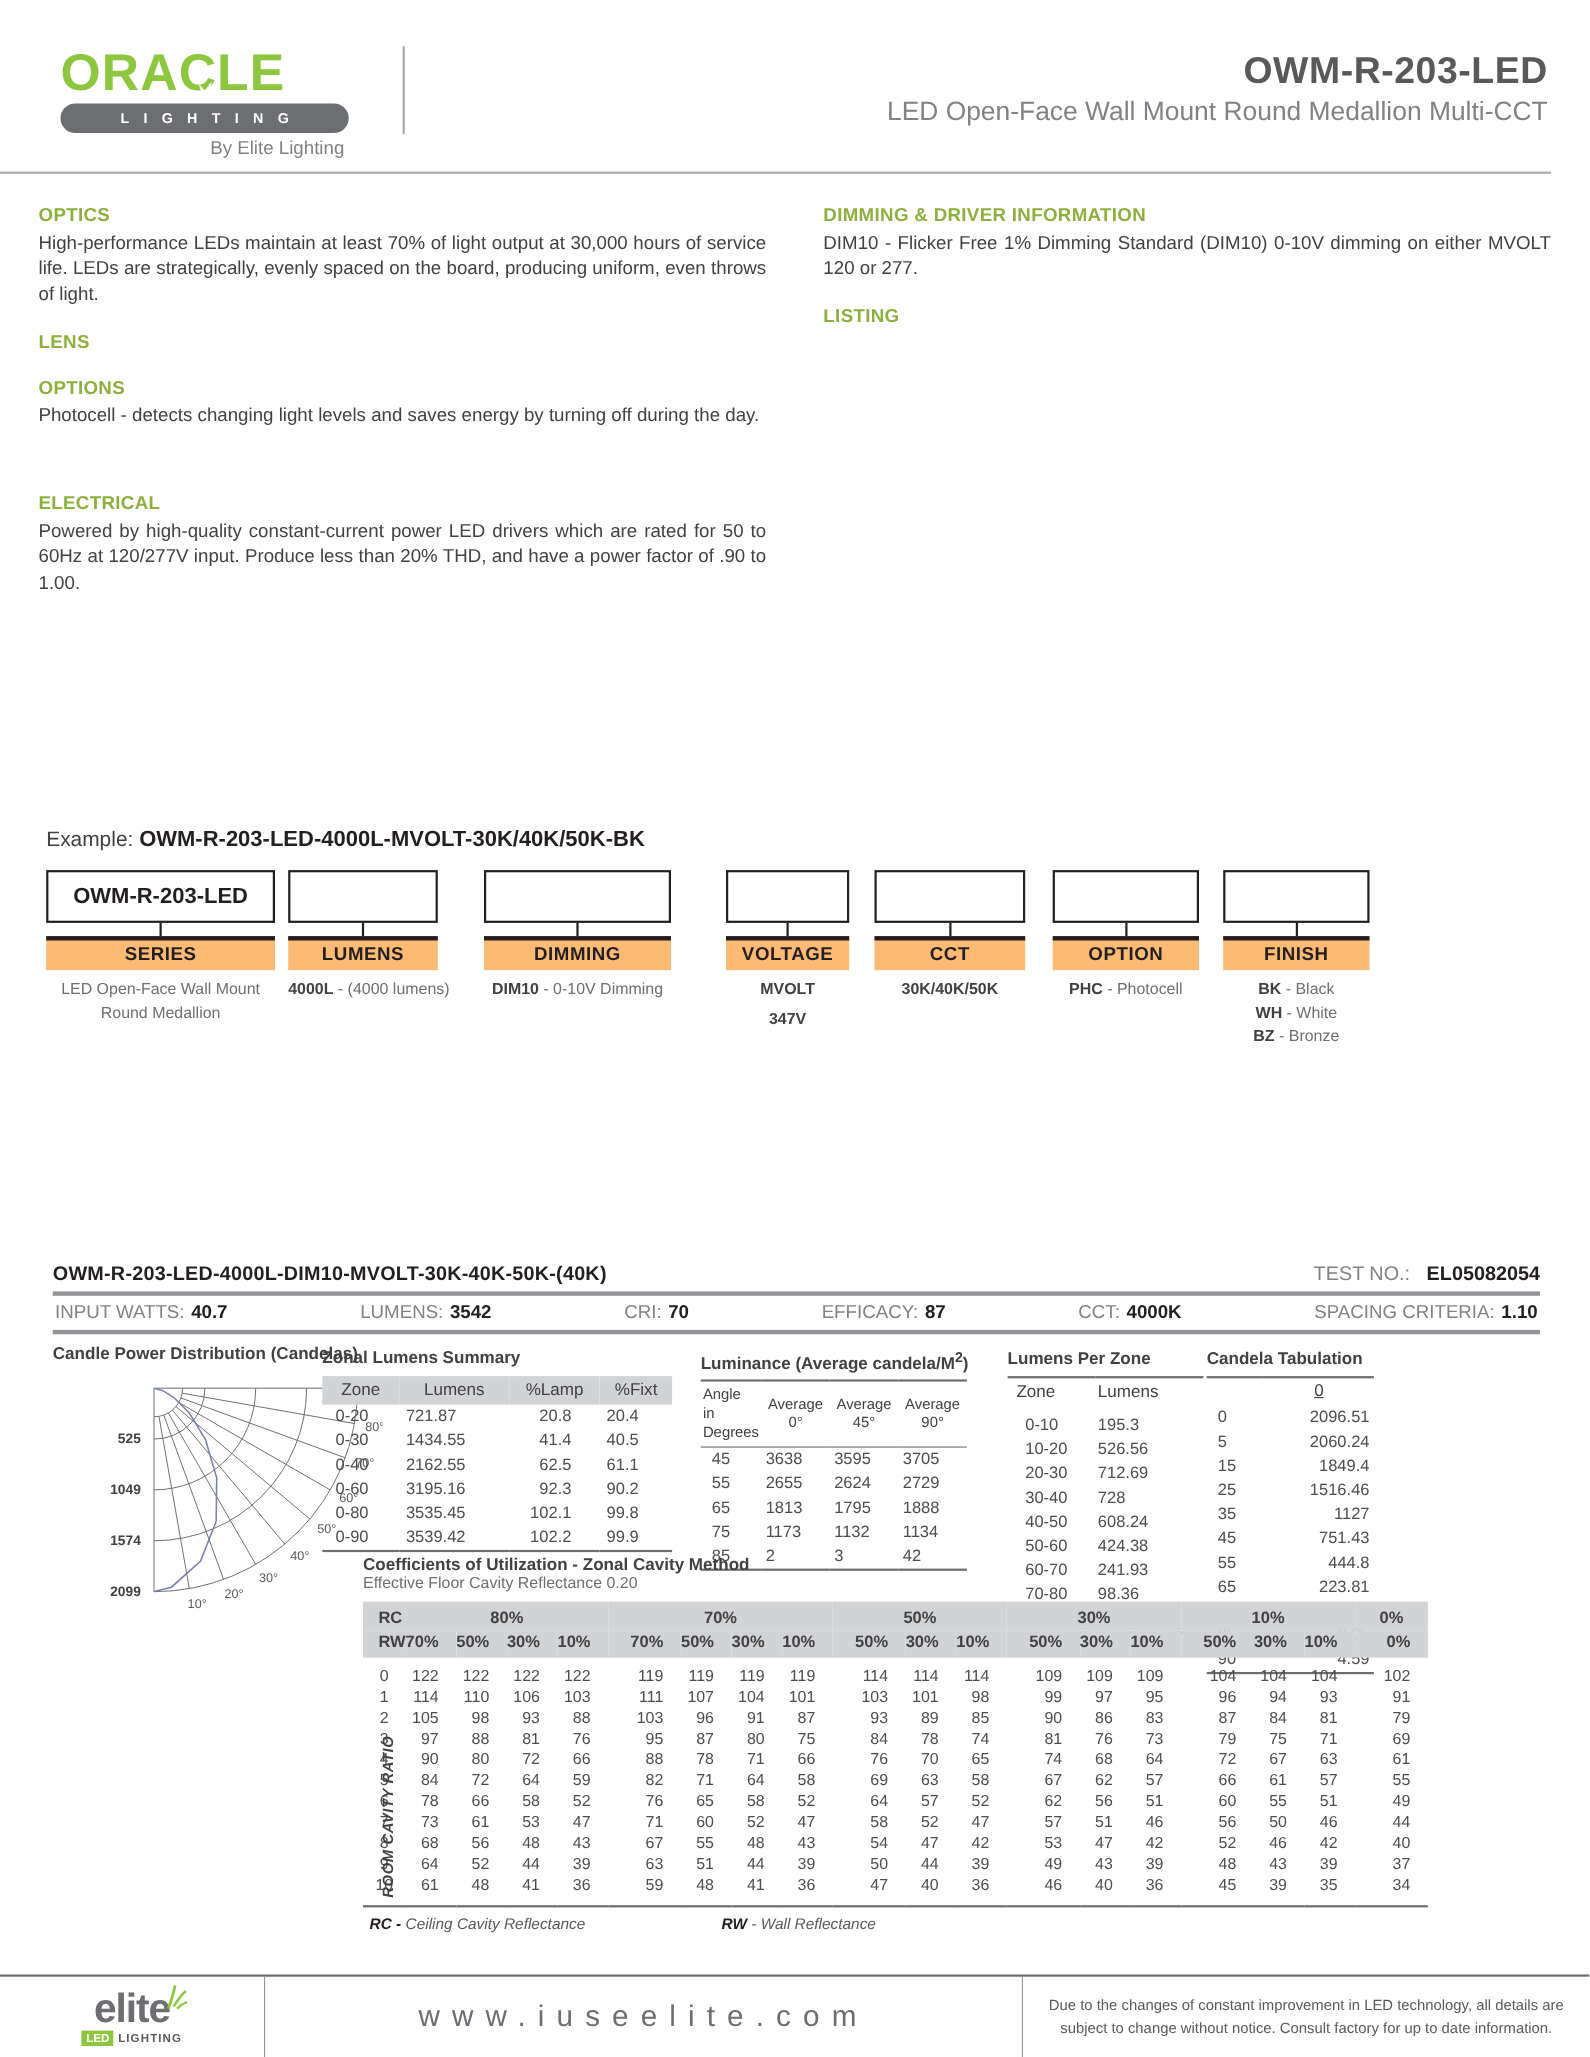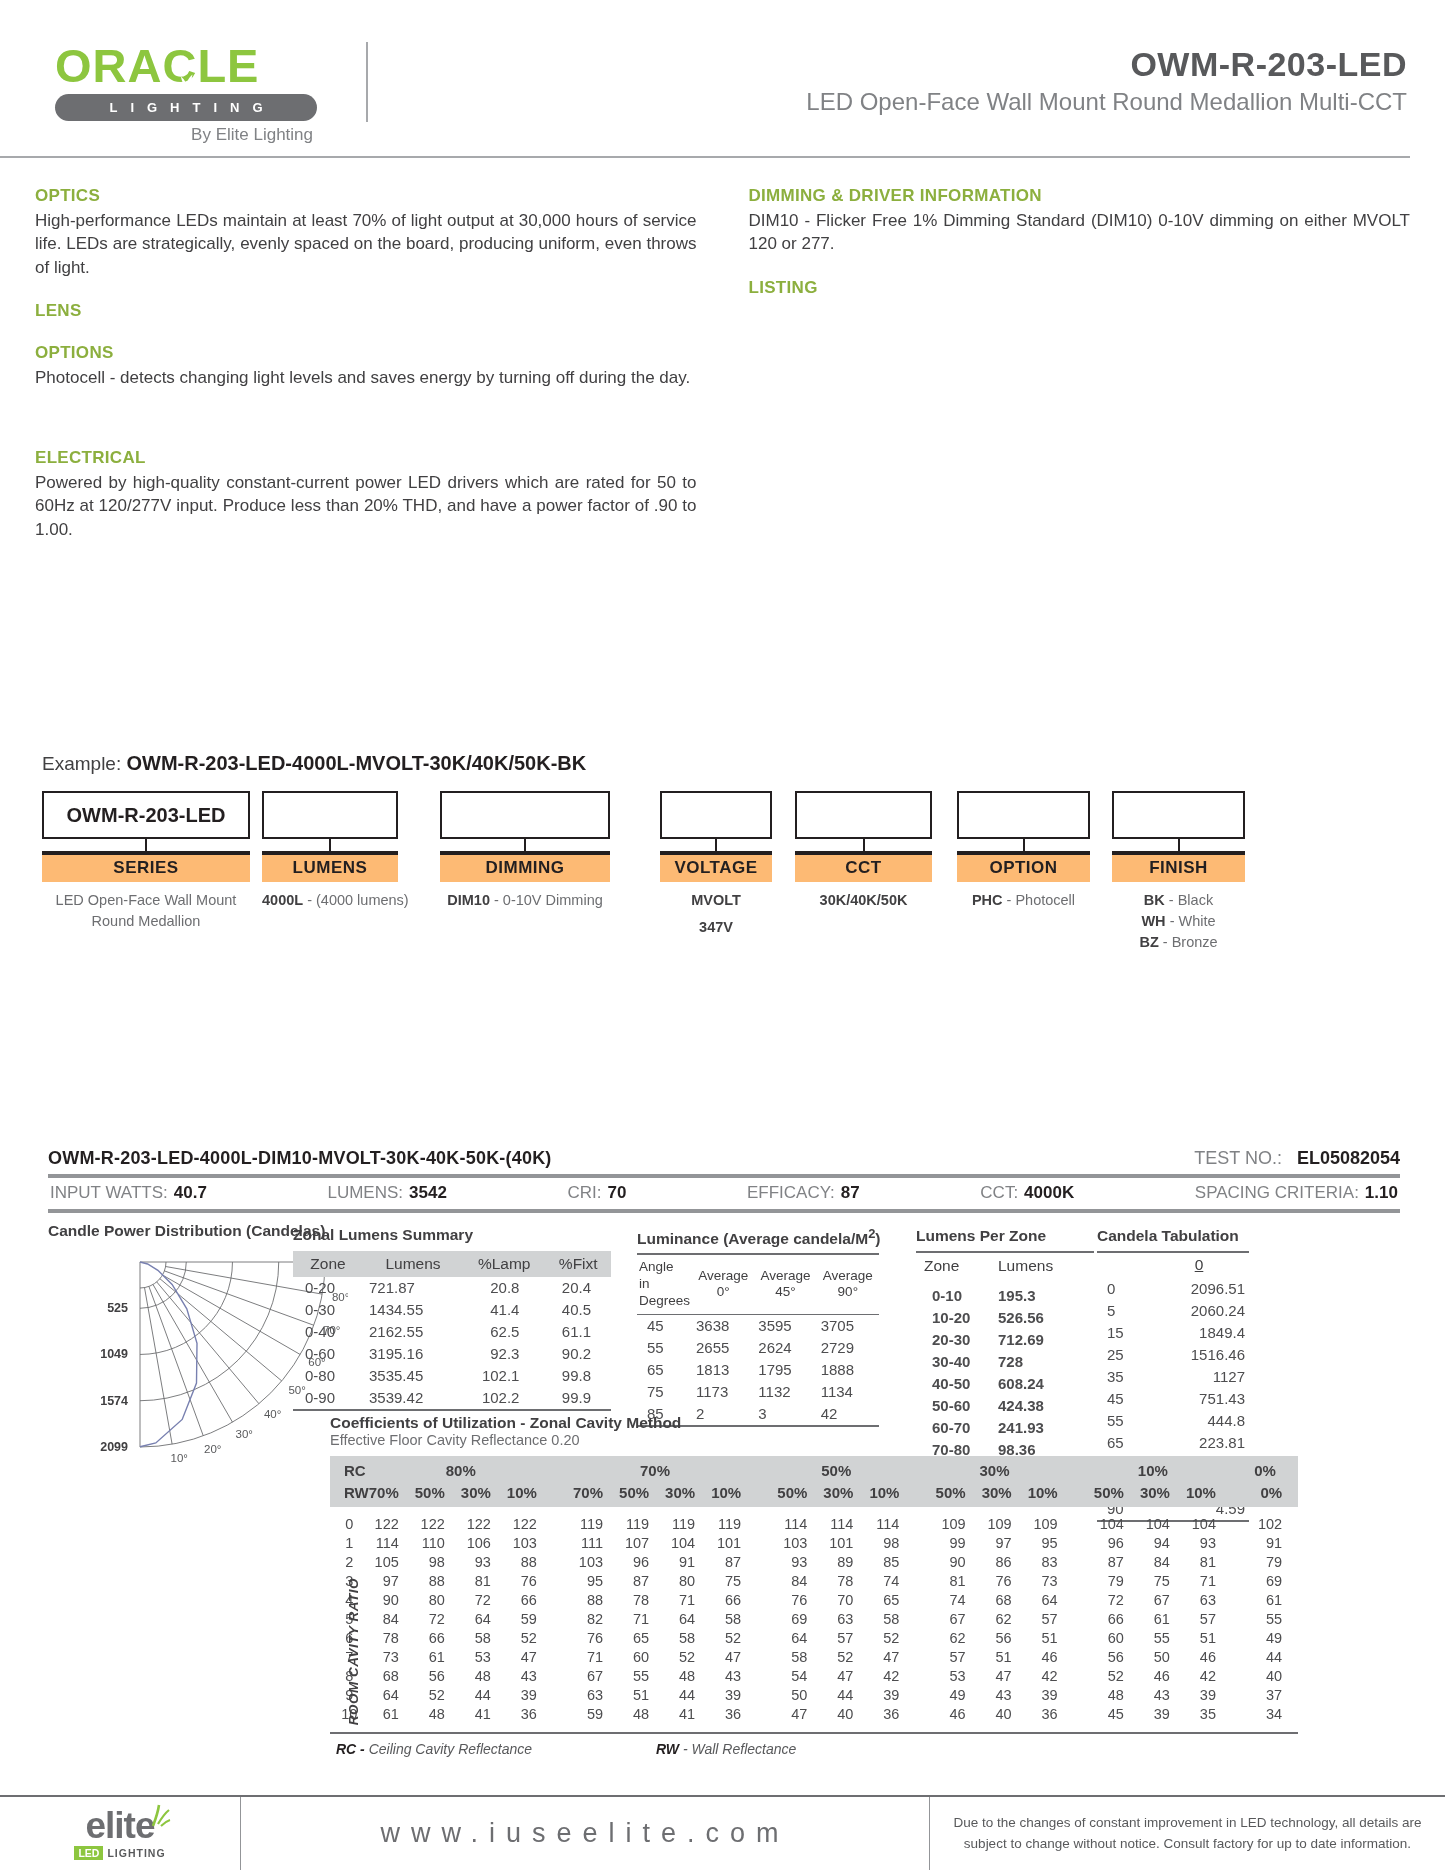--- a/index.html
+++ b/index.html
@@ -65,35 +65,35 @@
   .atick { font-size:11.5px; fill:#58595B; font-family:"Liberation Sans",sans-serif; }
 
   table.ptable { border-collapse:collapse; font-size:15px; color:#4D4D4F; }
   .zonal { position:absolute; left:293px; top:4px; width:330px; }
   .zonal table { width:318px; margin-top:7px; border-bottom:2px solid #6D6E71; }
   .zonal thead th { background:#D1D3D4; font-weight:normal; color:#414042; font-size:15.5px; padding:4px 6px; }
   .zonal td { padding:1px 6px; line-height:20px; }
   .zonal td:nth-child(1){ text-align:left; padding-left:12px; width:70px; }
   .zonal td:nth-child(2){ padding-right:24px; }
   .zonal td:nth-child(3){ text-align:right; padding-right:26px; }
-  .zonal td:nth-child(4){ text-align:right; padding-right:20px; }
+  .zonal td:nth-child(4){ text-align:left; padding-right:20px; }
 
   .lumin { position:absolute; left:637px; top:4px; width:250px; }
   .lumin table { width:242px; margin-top:5px; border-top:2px solid #6D6E71; border-bottom:2px solid #6D6E71; }
   .lumin thead th { font-weight:normal; color:#414042; font-size:13.5px; white-space:pre-line; padding:4px 2px;
                     border-bottom:1.6px solid #6D6E71; vertical-align:middle; line-height:1.25; }
   .lumin thead th:first-child { text-align:left; }
   .lumin td { padding:1px 4px; line-height:20px; text-align:left; }
   .lumin td:nth-child(1){ padding-left:10px; width:50px; }
 
   .lpz { position:absolute; left:916px; top:5px; width:185px; }
   .lpz table { width:178px; margin-top:6px; border-top:2px solid #6D6E71; border-bottom:2px solid #6D6E71; }
   .lpz thead th { font-weight:normal; color:#414042; font-size:15.5px; padding:4px 2px 10px; text-align:left; }
   .lpz thead th:first-child { padding-left:8px; }
-  .lpz td { padding:1px 2px; line-height:20px;font-weight:bold; }
+  .lpz td { padding:1px 2px; line-height:20px; }
   .lpz td:nth-child(1){ padding-left:16px; width:80px; }
 
   .ctab { position:absolute; left:1097px; top:5px; width:165px; }
   .ctab table { width:152px; margin-top:6px; border-top:2px solid #6D6E71; border-bottom:2px solid #6D6E71; }
   .ctab thead th { font-weight:normal; color:#414042; font-size:15.5px; padding:3px 0 4px; text-align:center;
                    text-decoration:underline; }
   .ctab td { padding:1px 0; line-height:20px; }
   .ctab td:nth-child(1){ text-align:left; padding-left:10px; width:52px; }
   .ctab td:nth-child(2){ text-align:right; padding-right:4px; }
 

